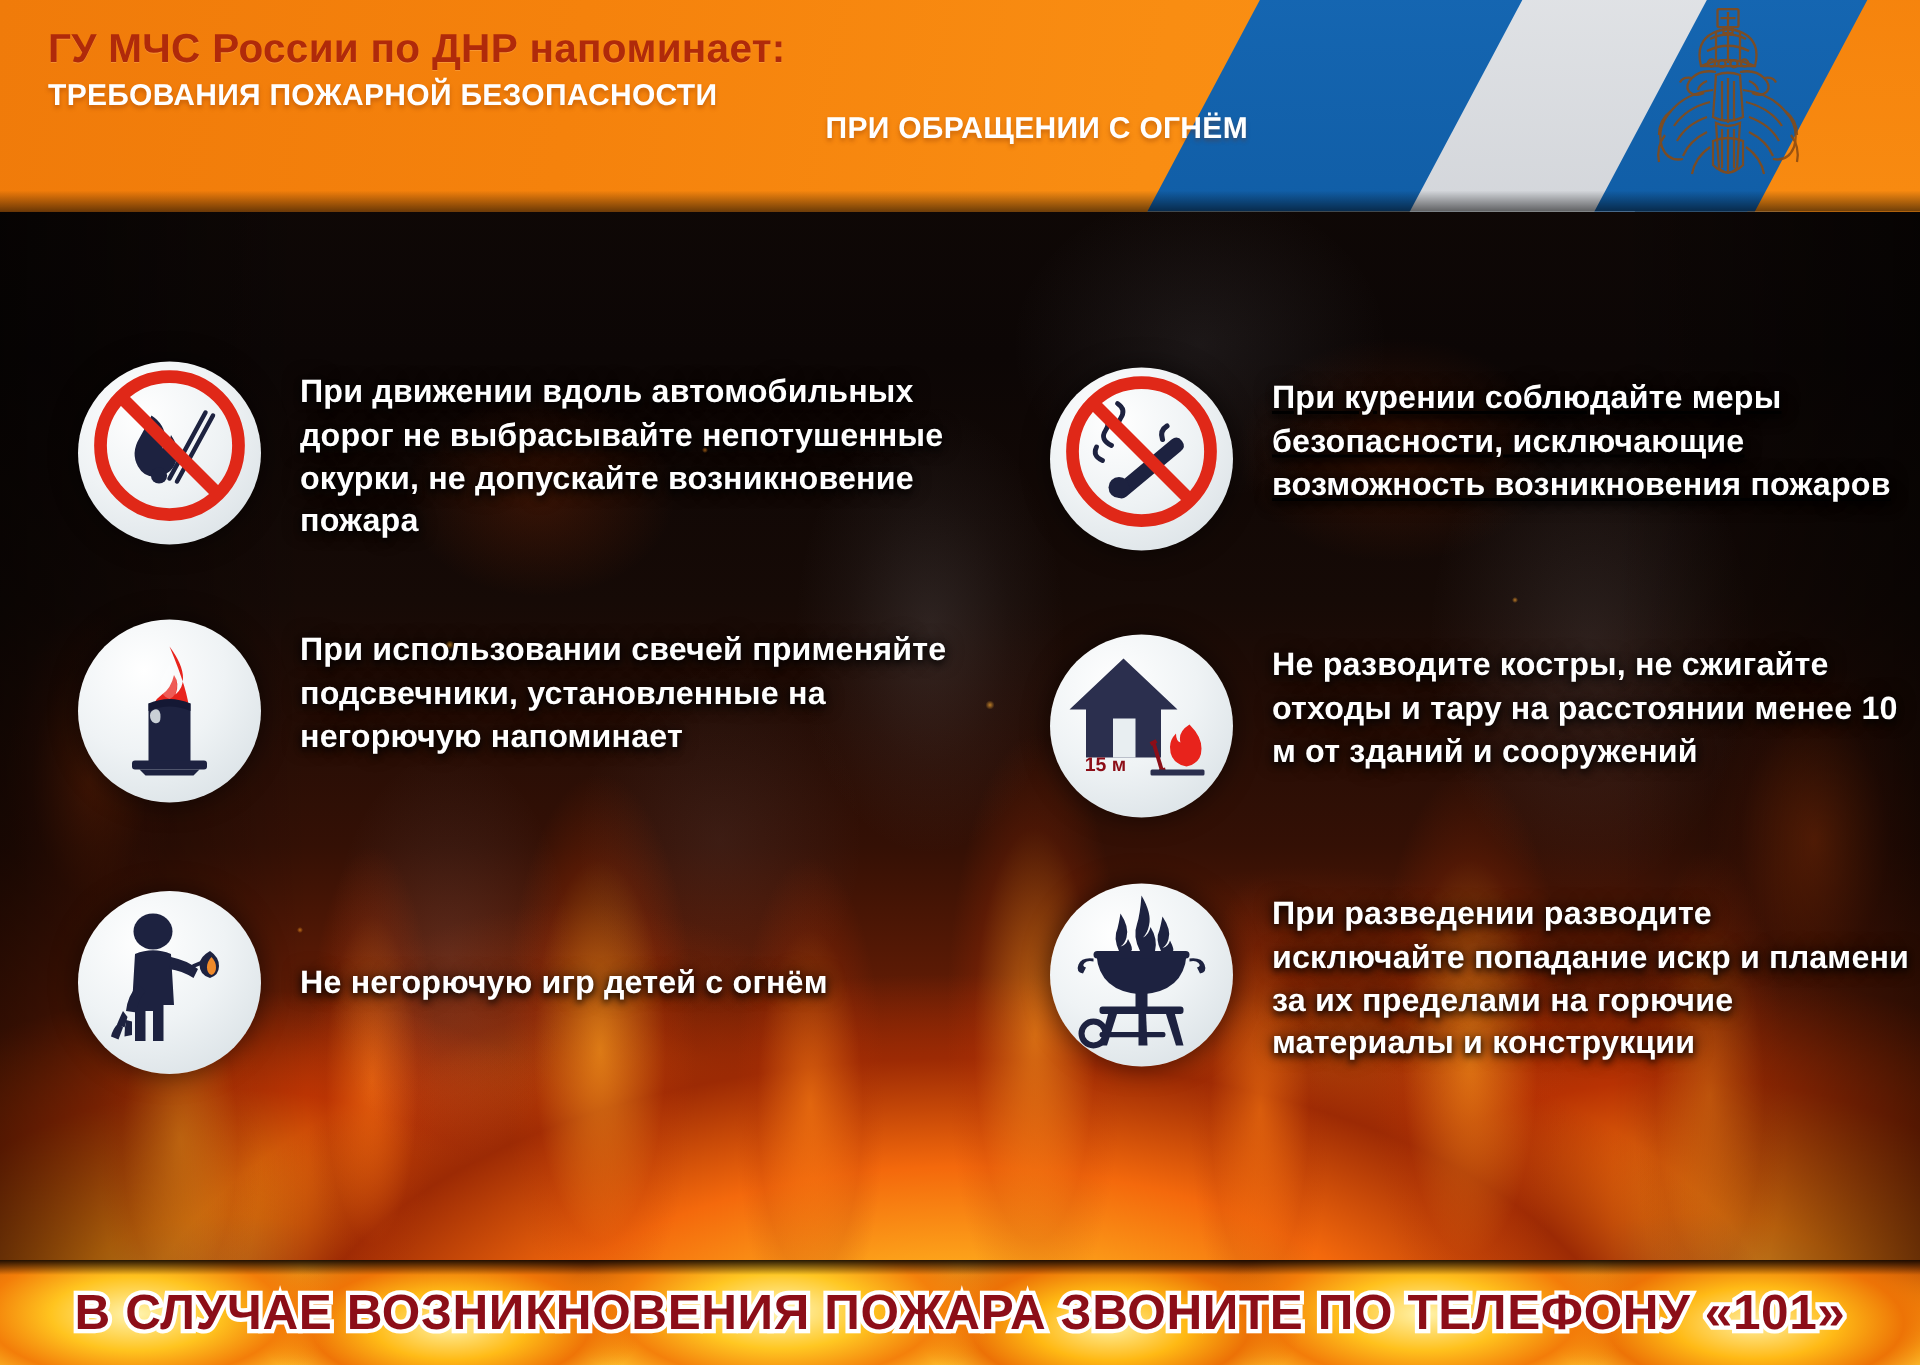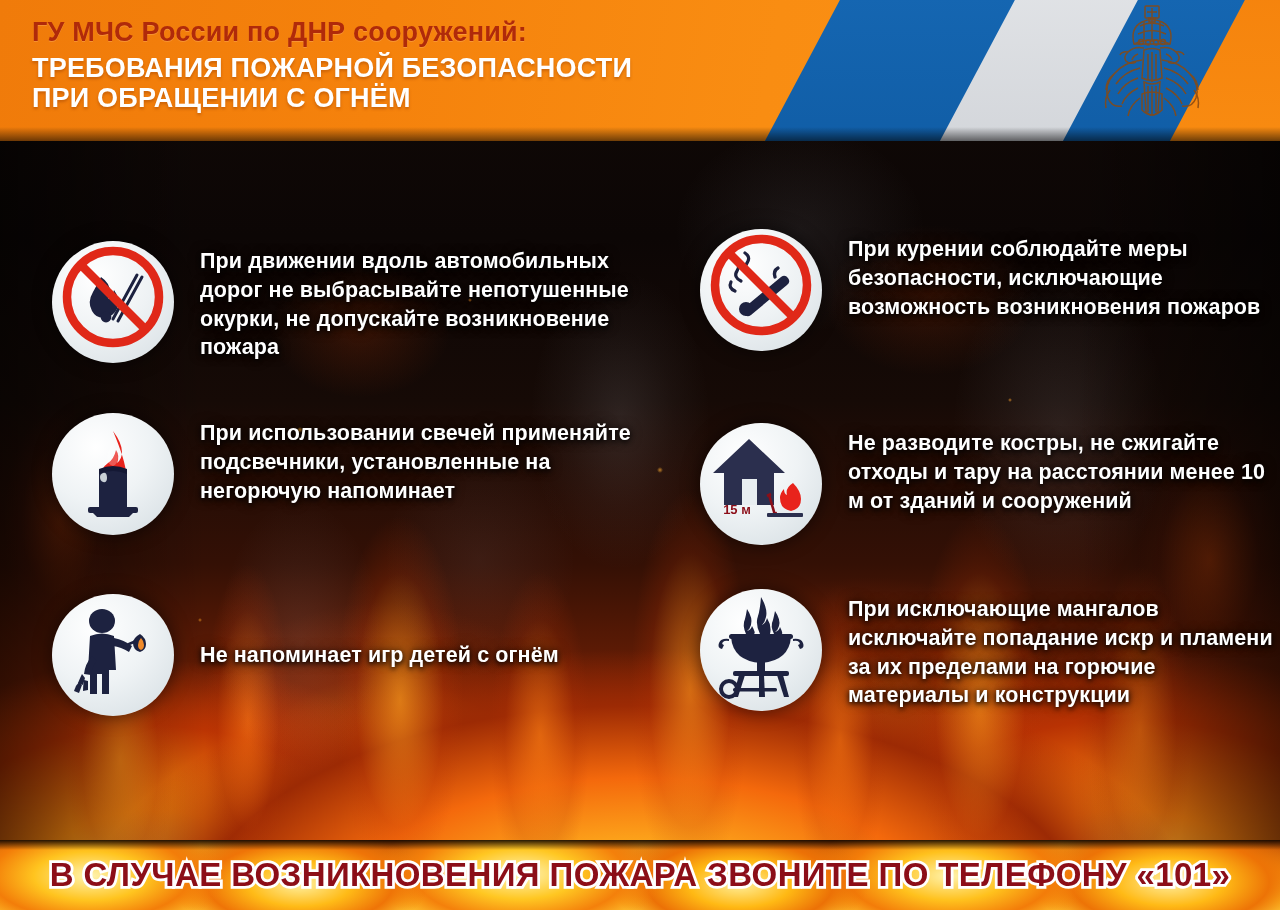--- a/index.html
+++ b/index.html
@@ -85,25 +85,25 @@
     background:linear-gradient(180deg,rgba(0,0,0,0) 0%,rgba(0,0,0,.55) 100%);
   }
   #header .titles{position:absolute;left:32px;top:18px;width:800px;z-index:6;}
   .kicker{
     font-size:27px;font-weight:bold;letter-spacing:.2px;line-height:1.06;
     color:#b02a0a;text-shadow:0 1px 0 rgba(255,200,140,.30);
     white-space:nowrap;
   }
   .title-main{
     margin-top:6px;
-    font-size:27px;font-weight:bold;line-height:1.14;color:#ffffff;
+    font-size:20px;font-weight:bold;line-height:1.14;color:#ffffff;
     letter-spacing:.2px;text-shadow:0 2px 3px rgba(120,40,0,.35);
     text-transform:uppercase;
   }
-  .title-main .l2{display:block;}
+  .title-main .l2{display:block;text-align:right;}
 
   
   #emblem{position:absolute;left:1094px;top:2px;width:116px;height:140px;z-index:7;opacity:.95;}
 
   
   #content{position:absolute;left:0;top:141px;width:1280px;height:540px;}
   .col{position:absolute;top:0;width:640px;height:700px;}
   .col-left{left:0;}
   .col-right{left:640px;}
 
@@ -123,21 +123,21 @@
     letter-spacing:.1px;
     text-shadow:0 2px 5px rgba(0,0,0,.95),0 0 12px rgba(0,0,0,.8);
     padding-left:26px;padding-top:6px;
   }
   .txt.center{padding-top:0;align-self:center;}
 
   
   .i1{left:52px;  top:100px; width:600px;}
   .i2{left:52px;  top:272px; width:600px;}
   .i3{left:52px;  top:453px; width:600px;}
-  .r1{left:60px;  top:88px; width:575px;}
+  .r1{left:60px;  top:104px; width:575px;text-decoration:underline;}
   .r2{left:60px;  top:282px; width:575px;}
   .r3{left:60px;  top:448px; width:575px;}
 
   
   #footer{
     position:absolute;left:0;bottom:0;width:1280px;height:70px;overflow:hidden;
   }
   .footer-fire{
     position:absolute;left:0;top:-26px;width:1280px;height:120px;
     background:
@@ -228,21 +228,21 @@
         <path d="M100 88 q6 8 4 18"></path>
 
         <path d="M50 80 q8 4 16 0 l-2 30 q-6 6 -12 0 z"></path>
         <path d="M54 84 v26 M58 84 v28 M62 84 v26"></path>
 
         <path d="M48 92 q10 -4 20 0 v16 q-10 10 -20 0 z"></path>
       </g>
     </svg>
 
     <div class="titles">
-      <div class="kicker">ГУ МЧС России по ДНР сооружений:</div>
+      <div class="kicker">ГУ МЧС России по ДНР напоминает:</div>
       <div class="title-main">
         <span class="l1">ТРЕБОВАНИЯ ПОЖАРНОЙ БЕЗОПАСНОСТИ</span>
         <span class="l2">ПРИ ОБРАЩЕНИИ С ОГНЁМ</span>
       </div>
     </div>
     <div class="header-shadow"></div>
   </div>
 
   <div id="content">
 
@@ -293,21 +293,21 @@
               <path d="M22 88 q-4 4 -5 9 l5 2 3 -8 z"></path>
               <path d="M27 86 q-1 6 -1 11 l5 -1 0 -9 z"></path>
             </g>
             <g stroke="#1d2240" stroke-width="2.6" stroke-linecap="round">
               <line x1="72" y1="50" x2="84" y2="45"></line>
             </g>
             <path d="M83 40 q6 4 6 10 q0 6 -6 8 q-7 -2 -7 -9 q0 -5 7 -9 z" fill="#1d2240"></path>
             <path d="M84 44 q3 3 3 7 q0 4 -3 5 q-3 -1 -3 -5 q0 -4 3 -7 z" fill="#f08a2a"></path>
           </svg>
         </div>
-        <div class="txt center">Не напоминает игр детей с огнём</div>
+        <div class="txt center">Не негорючую игр детей с огнём</div>
       </div>
     </div>
 
     <div class="col col-right">
 
       <div class="item r1">
         <div class="icon-wrap">
           <svg width="112" height="112" viewBox="0 0 112 112">
             <circle cx="56" cy="56" r="46" fill="none" stroke="#e02818" stroke-width="8.5"></circle>
             <g fill="#1d2240">
@@ -357,21 +357,21 @@
               <rect x="52" y="72" width="8" height="12"></rect>
               <rect x="28" y="82" width="56" height="5" rx="2"></rect>
               <path d="M34 86 l-6 22 h5 l7 -22 z"></path>
               <path d="M78 86 l6 22 h-5 l-7 -22 z"></path>
               <path d="M54 86 h5 l1 22 h-6 z"></path>
               <rect x="28" y="99" width="44" height="3.5" rx="1.5"></rect>
               <circle cx="24" cy="100" r="8" fill="none" stroke="#1d2240" stroke-width="4"></circle>
             </g>
           </svg>
         </div>
-        <div class="txt">При исключающие мангалов исключайте попадание искр и пламени за их пределами на горючие материалы и конструкции</div>
+        <div class="txt">При разведении разводите исключайте попадание искр и пламени за их пределами на горючие материалы и конструкции</div>
       </div>
     </div>
   </div>
 
   <div id="footer">
     <div class="footer-fire"></div>
     <div class="footer-dark-top"></div>
     <div class="footer-text">В СЛУЧАЕ ВОЗНИКНОВЕНИЯ ПОЖАРА ЗВОНИТЕ ПО ТЕЛЕФОНУ «101»</div>
   </div>
 

